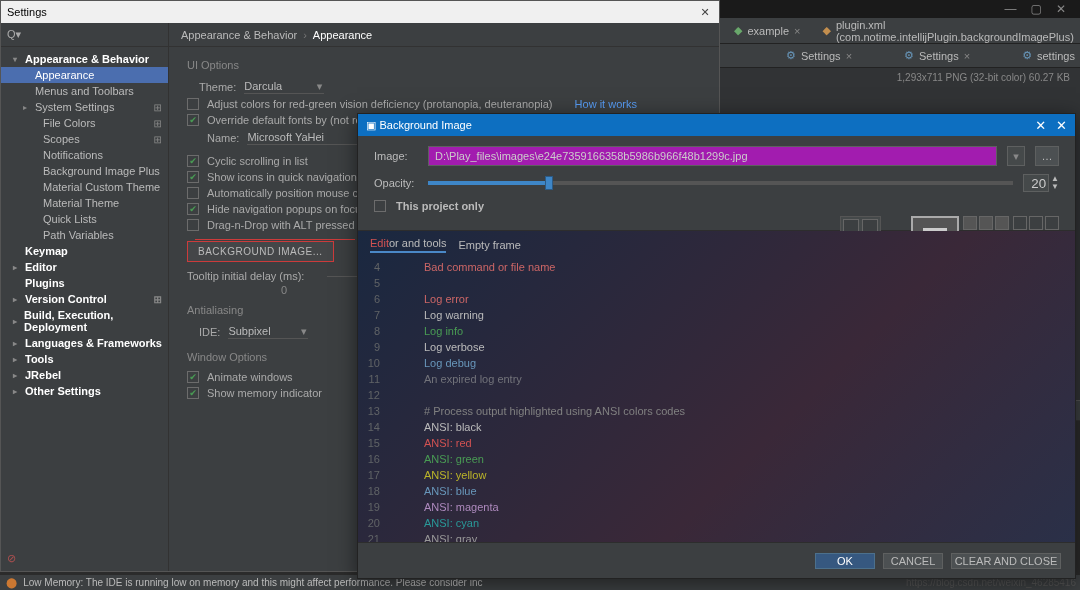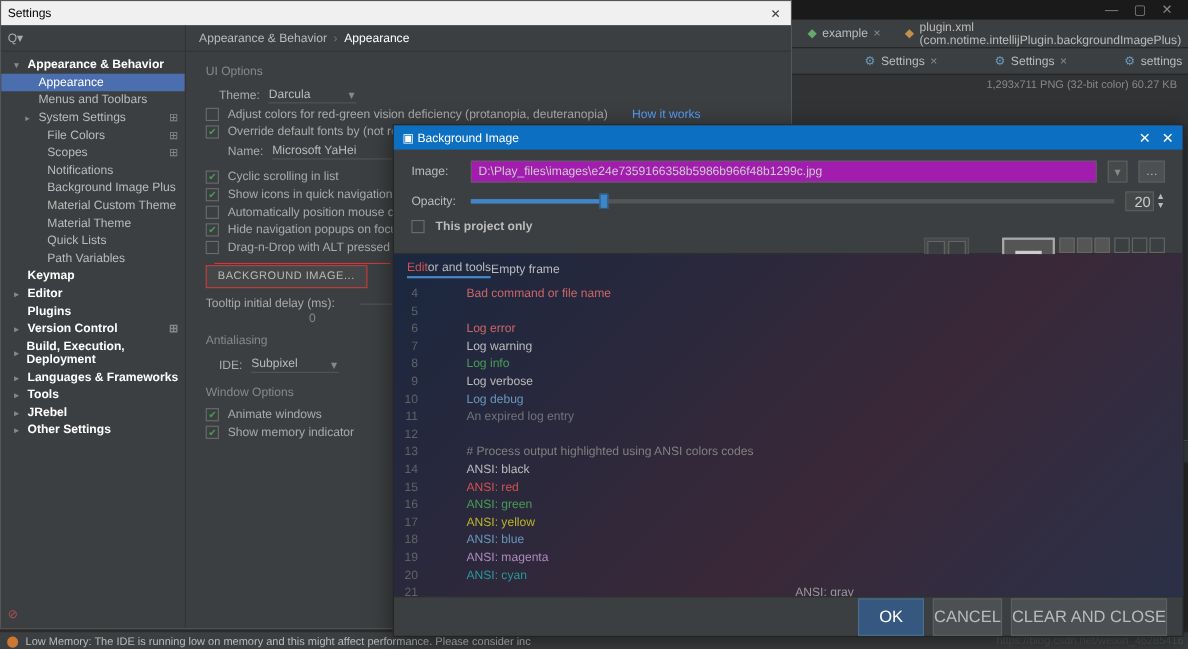--- a/index.html
+++ b/index.html
@@ -79,43 +79,43 @@
 .spin input{width:26px; height:18px; background:#45494a; border:1px solid #5e6060; color:#ccc; text-align:right; padding-right:2px;}
 .pattern{ position:absolute; right:16px; top:80px; display:flex; gap:4px; align-items:flex-start;}
 .grp{ display:flex; gap:3px; padding:2px; border:1px solid #555; background:#45494a;}
 .grp span{ width:16px; height:16px; background:#3c3f41; border:1px solid #666;}
 .bigsq{ width:48px; height:48px; border:2px solid #aaa; background:#555; padding:10px;}
 .bigsq div{width:100%;height:100%;border:3px solid #ccc;}
 .grid9{ display:grid; grid-template:repeat(3,14px)/repeat(3,14px); gap:2px;}
 .grid9 span{background:#555; border:1px solid #666;}
 .grid9 span.x{background:#3c3f41;}
 .bgimg-body{ flex:1; position:relative; background:linear-gradient(135deg,#1a2840,#3a2838 60%,#2a3048); overflow:hidden;}
-.toprow{ display:flex; padding:6px 12px; align-items:center;}
+.toprow{ display:flex; gap:12px; padding:6px 12px; align-items:center;}
 .stab{ color:#bbb; font-size:11px;}
 .stab.act{ border-bottom:2px solid #4a88c7; padding-bottom:2px;}
 .stab.act .red1{color:#d25252;}
 .gut{ position:absolute; left:0; top:28px; width:28px; bottom:0; text-align:right; padding-right:6px; color:#606366; font-family:Consolas,monospace; font-size:11px; line-height:16px;}
 .code{ position:absolute; left:30px; top:28px; right:0; font-family:Consolas,monospace; font-size:11px; line-height:16px;}
 .code div{height:16px;padding-left:36px;}
 .c-err{color:#cc6666;}
 .c-warn{color:#bbb;}
 .c-info{color:#499c54;}
 .c-verb{color:#bbb;}
 .c-dbg{color:#6897bb;}
 .c-exp{color:#72737a;}
 .c-cmt{color:#808080;}
 .c-red{color:#d25252;}
 .c-grn{color:#499c54;}
 .c-yel{color:#bbb529;}
 .c-blu{color:#6897bb;}
 .c-mag{color:#ae8abe;}
 .c-cyn{color:#299999;}
-.c-gry{color:#999;text-align:center;}
+.c-gry{color:#999;}
 .bgimg-foot{ height:36px; border-top:1px solid #2d2d2d; display:flex; justify-content:flex-end; align-items:center; gap:8px; padding:0 14px;}
-.btn{ min-width:60px; height:34px; background:#4c5052; border:1px solid #5e6060; color:#bbb; font-size:15px; cursor:pointer;}
+.btn{ min-width:60px; height:16px; background:#4c5052; border:1px solid #5e6060; color:#bbb; font-size:11px; cursor:pointer;}
 .btn.pri{ background:#365880; border-color:#4c708c; color:#fff;}
 </style>
 </head>
 <body>
 
 <div class="ide-bg">
   <div class="ide-top">
     <span>—</span>
     <span>▢</span>
     <span>✕</span>

